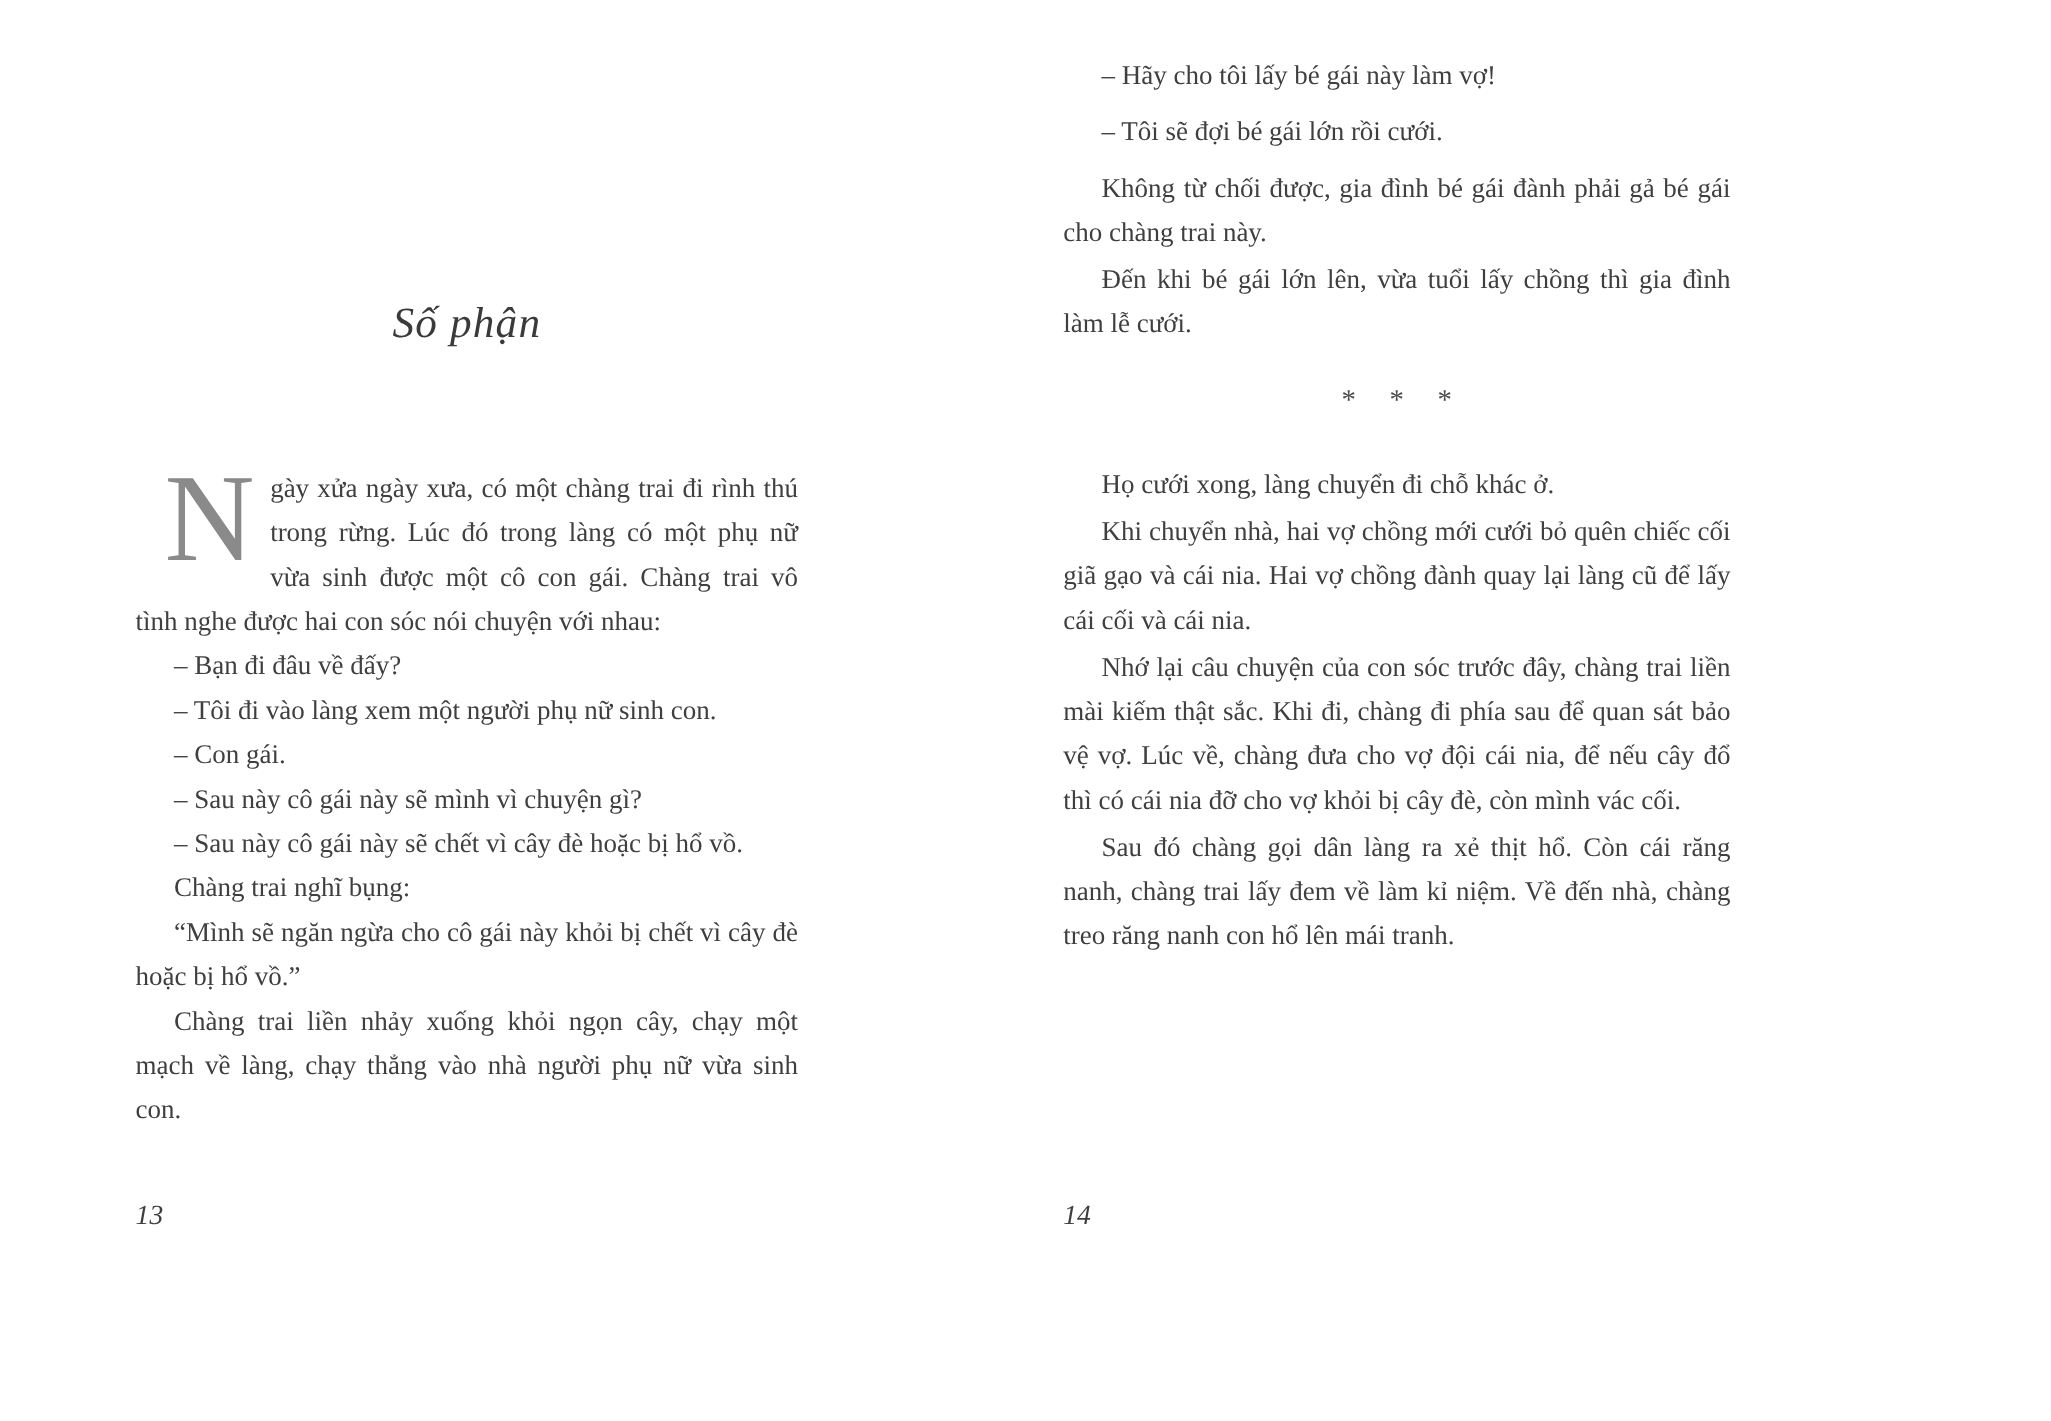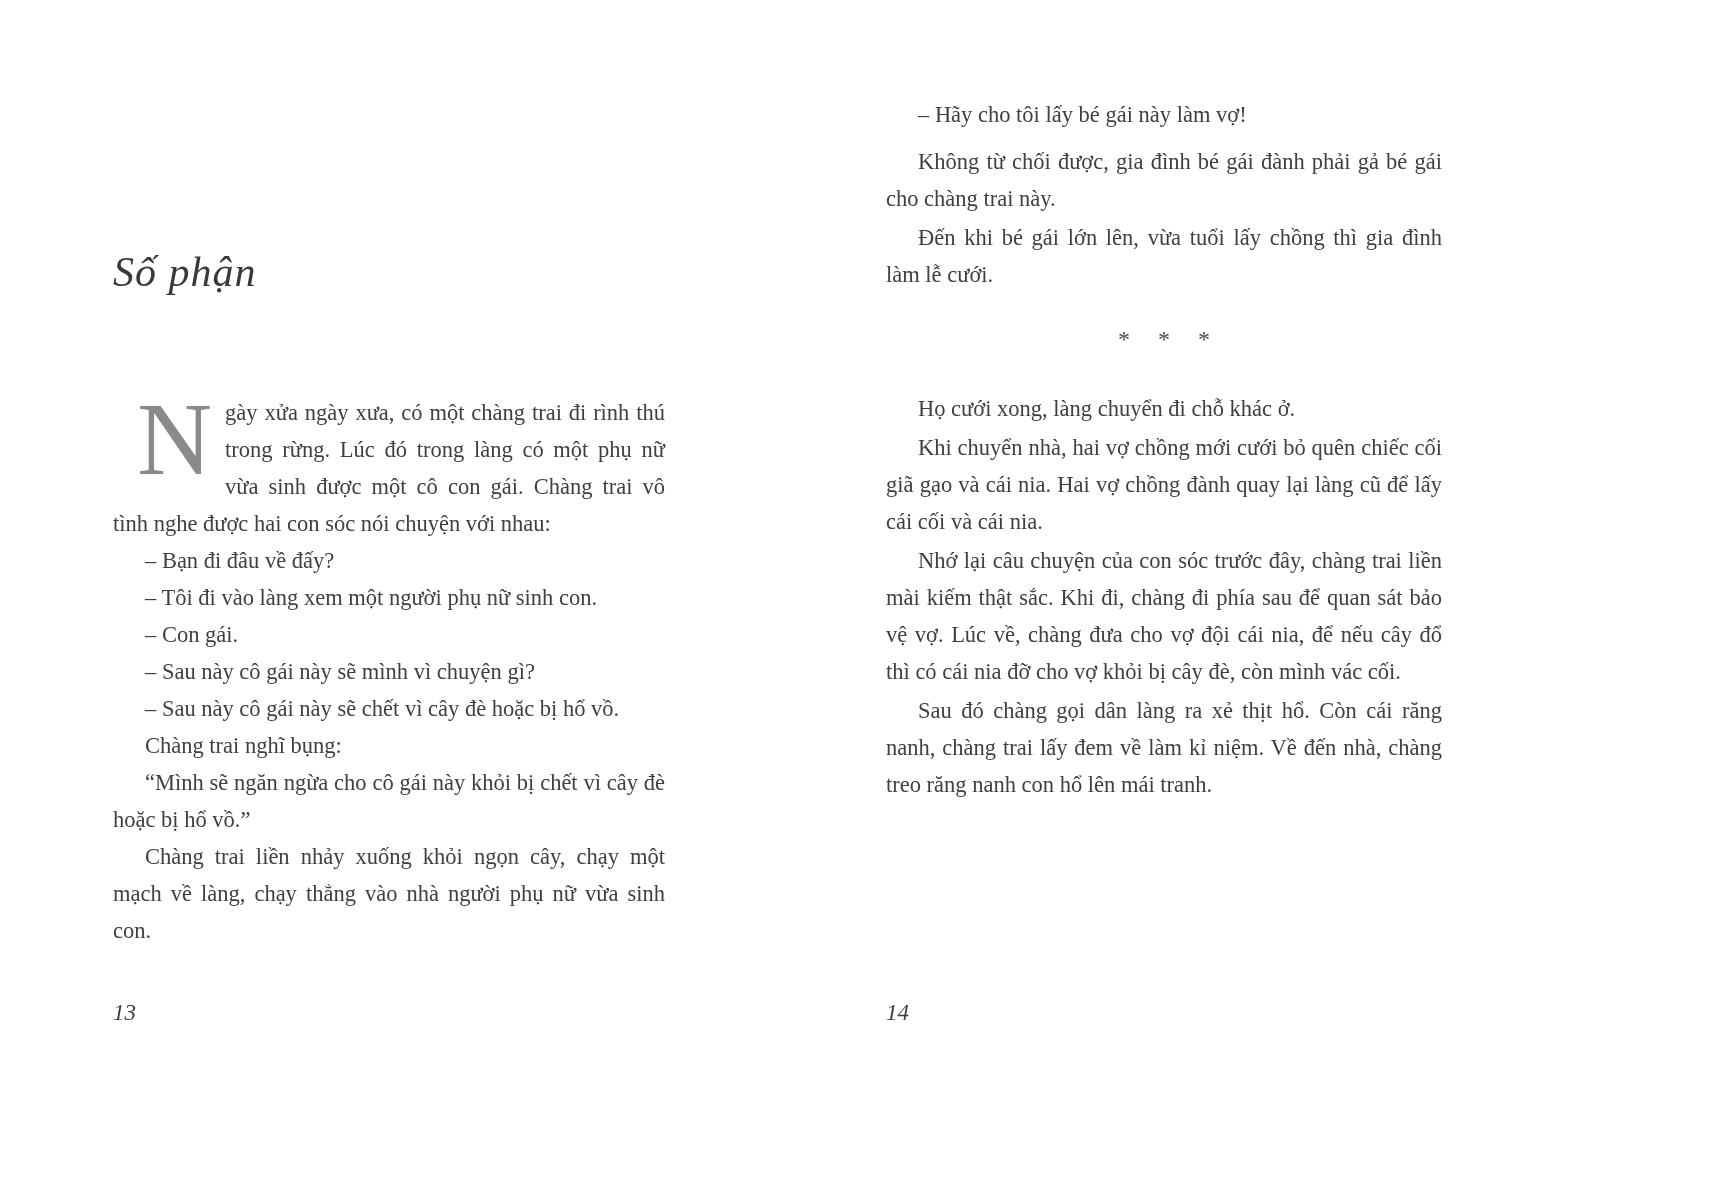--- a/index.html
+++ b/index.html
@@ -19,21 +19,22 @@
     position: absolute;
     top: 0;
     height: 1184px;
   }
   #page-left  { left: 113px; width: 552px; }
   #page-right { left: 886px; width: 556px; }
 
   h1.title {
     font-weight: normal;
     font-style: italic;
-    font-size: 42px;
+    text-align: center;
+    font-size: 36px;
     letter-spacing: 1px;
     margin: 248px 0 0 0;
     color: #3a3a3a;
   }
   p {
     margin: 0;
     font-size: 22.5px;
     line-height: 37px;
     text-align: justify;
   }
@@ -41,21 +42,21 @@
   .dropcap {
     float: left;
     font-size: 104px;
     line-height: 82px;
     padding: 4px 13px 0 24px;
     color: #8a8a8a;
   }
   .indent { text-indent: 32px; }
   .dlg-r { margin-bottom: 10px; }
   .para-r { margin-bottom: 2px; }
-  .first-r { padding-top: 96px; }
+  .first-r { padding-top: 44px; }
   .sep {
     text-align: center;
     text-indent: 0;
     word-spacing: 22px;
     font-size: 24px;
     margin: 28px 0 32px 0;
     color: #4a4a4a;
   }
   .pagenum {
     position: absolute;
@@ -84,20 +85,21 @@
 
   <p class="indent">Chàng trai nghĩ bụng:</p>
   <p class="indent">“Mình sẽ ngăn ngừa cho cô gái này khỏi bị chết vì cây đè hoặc bị hổ vồ.”</p>
   <p class="indent">Chàng trai liền nhảy xuống khỏi ngọn cây, chạy một mạch về làng, chạy thẳng vào nhà người phụ nữ vừa sinh con.</p>
 
   <div class="pagenum">13</div>
 </div>
 
 <div class="page" id="page-right">
   <p class="indent dlg-r first-r">– Hãy cho tôi lấy bé gái này làm vợ!</p>
+  <p class="indent dlg-r">– Tôi sẽ đợi bé gái lớn rồi cưới.</p>
 
   <p class="indent para-r">Không từ chối được, gia đình bé gái đành phải gả bé gái cho chàng trai này.</p>
   <p class="indent para-r">Đến khi bé gái lớn lên, vừa tuổi lấy chồng thì gia đình làm lễ cưới.</p>
 
   <p class="sep">* * *</p>
 
   <p class="indent para-r">Họ cưới xong, làng chuyển đi chỗ khác ở.</p>
   <p class="indent para-r">Khi chuyển nhà, hai vợ chồng mới cưới bỏ quên chiếc cối giã gạo và cái nia. Hai vợ chồng đành quay lại làng cũ để lấy cái cối và cái nia.</p>
   <p class="indent para-r">Nhớ lại câu chuyện của con sóc trước đây, chàng trai liền mài kiếm thật sắc. Khi đi, chàng đi phía sau để quan sát bảo vệ vợ. Lúc về, chàng đưa cho vợ đội cái nia, để nếu cây đổ thì có cái nia đỡ cho vợ khỏi bị cây đè, còn mình vác cối.</p>
   <p class="indent para-r">Sau đó chàng gọi dân làng ra xẻ thịt hổ. Còn cái răng nanh, chàng trai lấy đem về làm kỉ niệm. Về đến nhà, chàng treo răng nanh con hổ lên mái tranh.</p>

